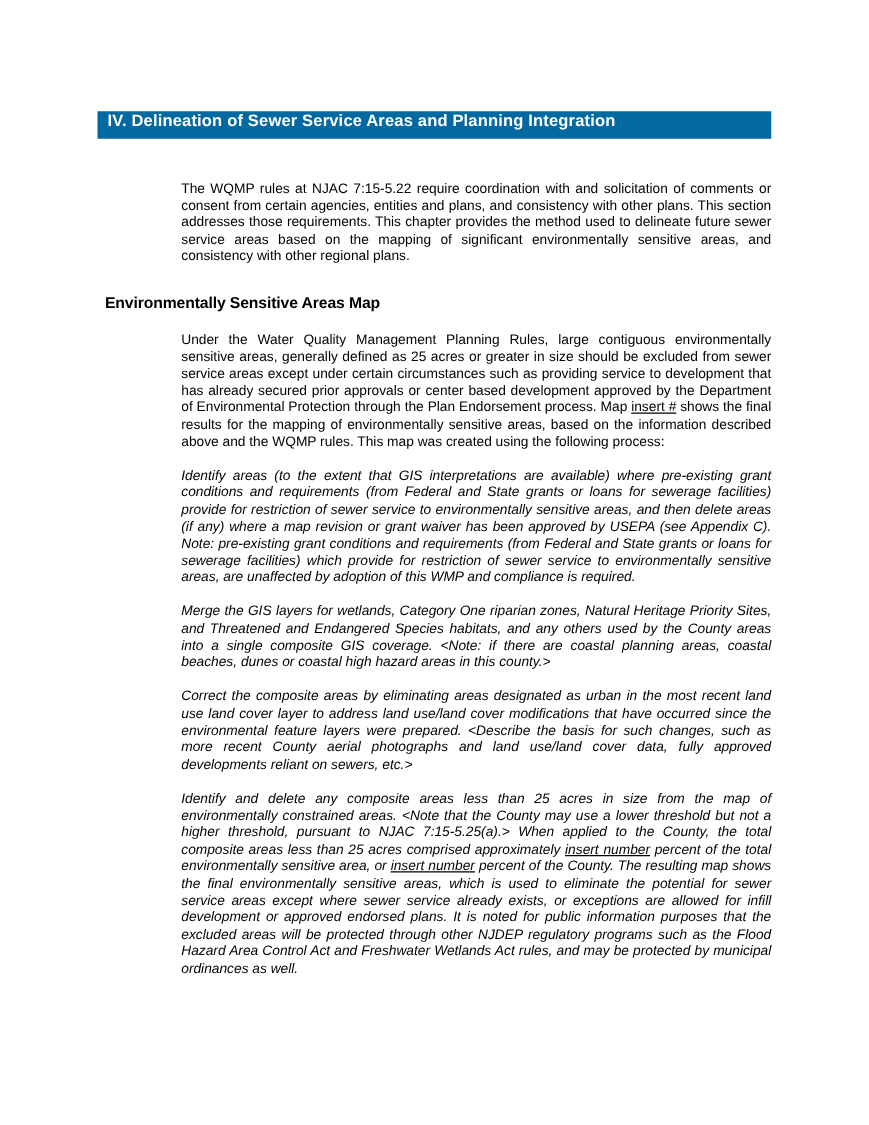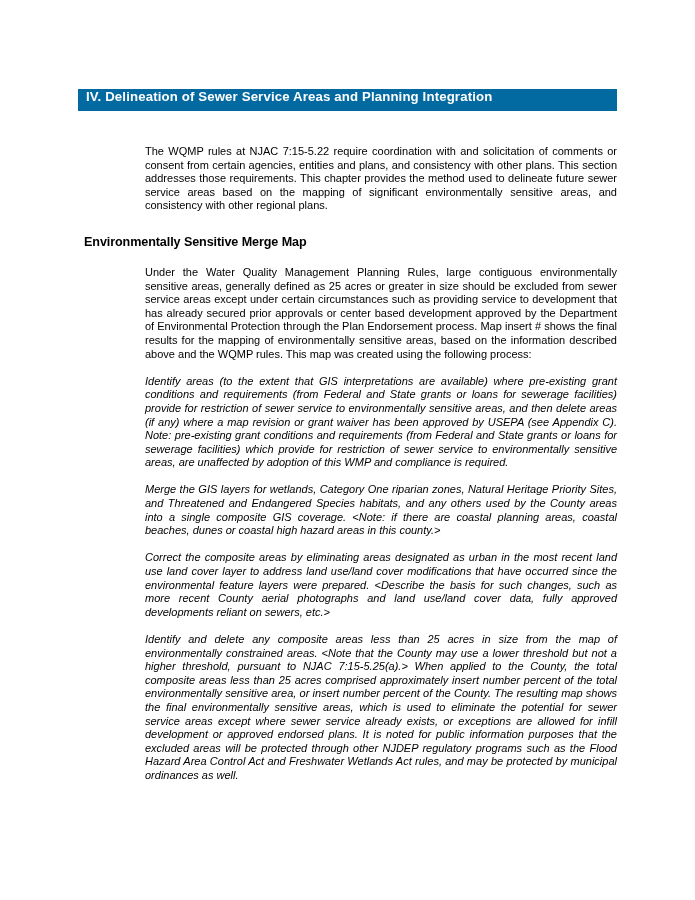--- a/index.html
+++ b/index.html
@@ -69,38 +69,38 @@
     font-family: "Liberation Sans", sans-serif;
     font-weight: bold;
     font-size: 12.6px;
     letter-spacing: -0.1px;
     color: #000000;
   }
   .gap-before-subhead { height: 22px; }
   .gap-after-subhead  { height: 17px; }
   .gap-block          { height: 13.6px; }
   strong.b { font-weight: normal; }
-  span.u { }
+  span.u { text-decoration: underline; }
 </style>
 </head>
 <body>
 
 <div class="page">
 
   <div class="section-banner">
     <span class="banner-text">IV.  Delineation of Sewer Service Areas and Planning Integration</span>
   </div>
 
   <div class="content">
 
     <p class="body-para">The WQMP rules at NJAC 7:15-5.22 require coordination with and solicitation of comments or consent from certain agencies, entities and plans, and consistency with other plans.  This section addresses those requirements.  This chapter provides the method used to delineate future sewer service areas based on the mapping of significant environmentally sensitive areas, and consistency with other regional plans.</p>
 
     <div class="gap-before-subhead"></div>
 
-    <h2 class="sub-heading">Environmentally Sensitive Merge Map</h2>
+    <h2 class="sub-heading">Environmentally Sensitive Areas Map</h2>
 
     <div class="gap-after-subhead"></div>
 
     <p class="body-para"><span>Under the Water Quality Management Planning Rules, large contiguous environmentally sensitive areas, generally defined as 25 acres or greater in size should be excluded from sewer service areas except under certain circumstances such as providing service to development that has already secured prior approvals or center based development approved by the Department of Environmental Protection through the Plan Endorsement process.  </span><strong class="b">Map</strong> <span class="u">insert #</span><span> shows the final results for the mapping of environmentally sensitive areas, based on the information described above and the WQMP rules.  This map was created using the following process:</span></p>
 
     <div class="gap-block"></div>
 
     <p class="body-para para-italic">Identify areas (to the extent that GIS interpretations are available) where pre-existing grant conditions and requirements (from Federal and State grants or loans for sewerage facilities) provide for restriction of sewer service to environmentally sensitive areas, and then delete areas (if any) where a map revision or grant waiver has been approved by USEPA (see Appendix C).  Note: pre-existing grant conditions and requirements (from Federal and State grants or loans for sewerage facilities) which provide for restriction of sewer service to environmentally sensitive areas, are unaffected by adoption of this WMP and compliance is required.</p>
 
     <div class="gap-block"></div>

